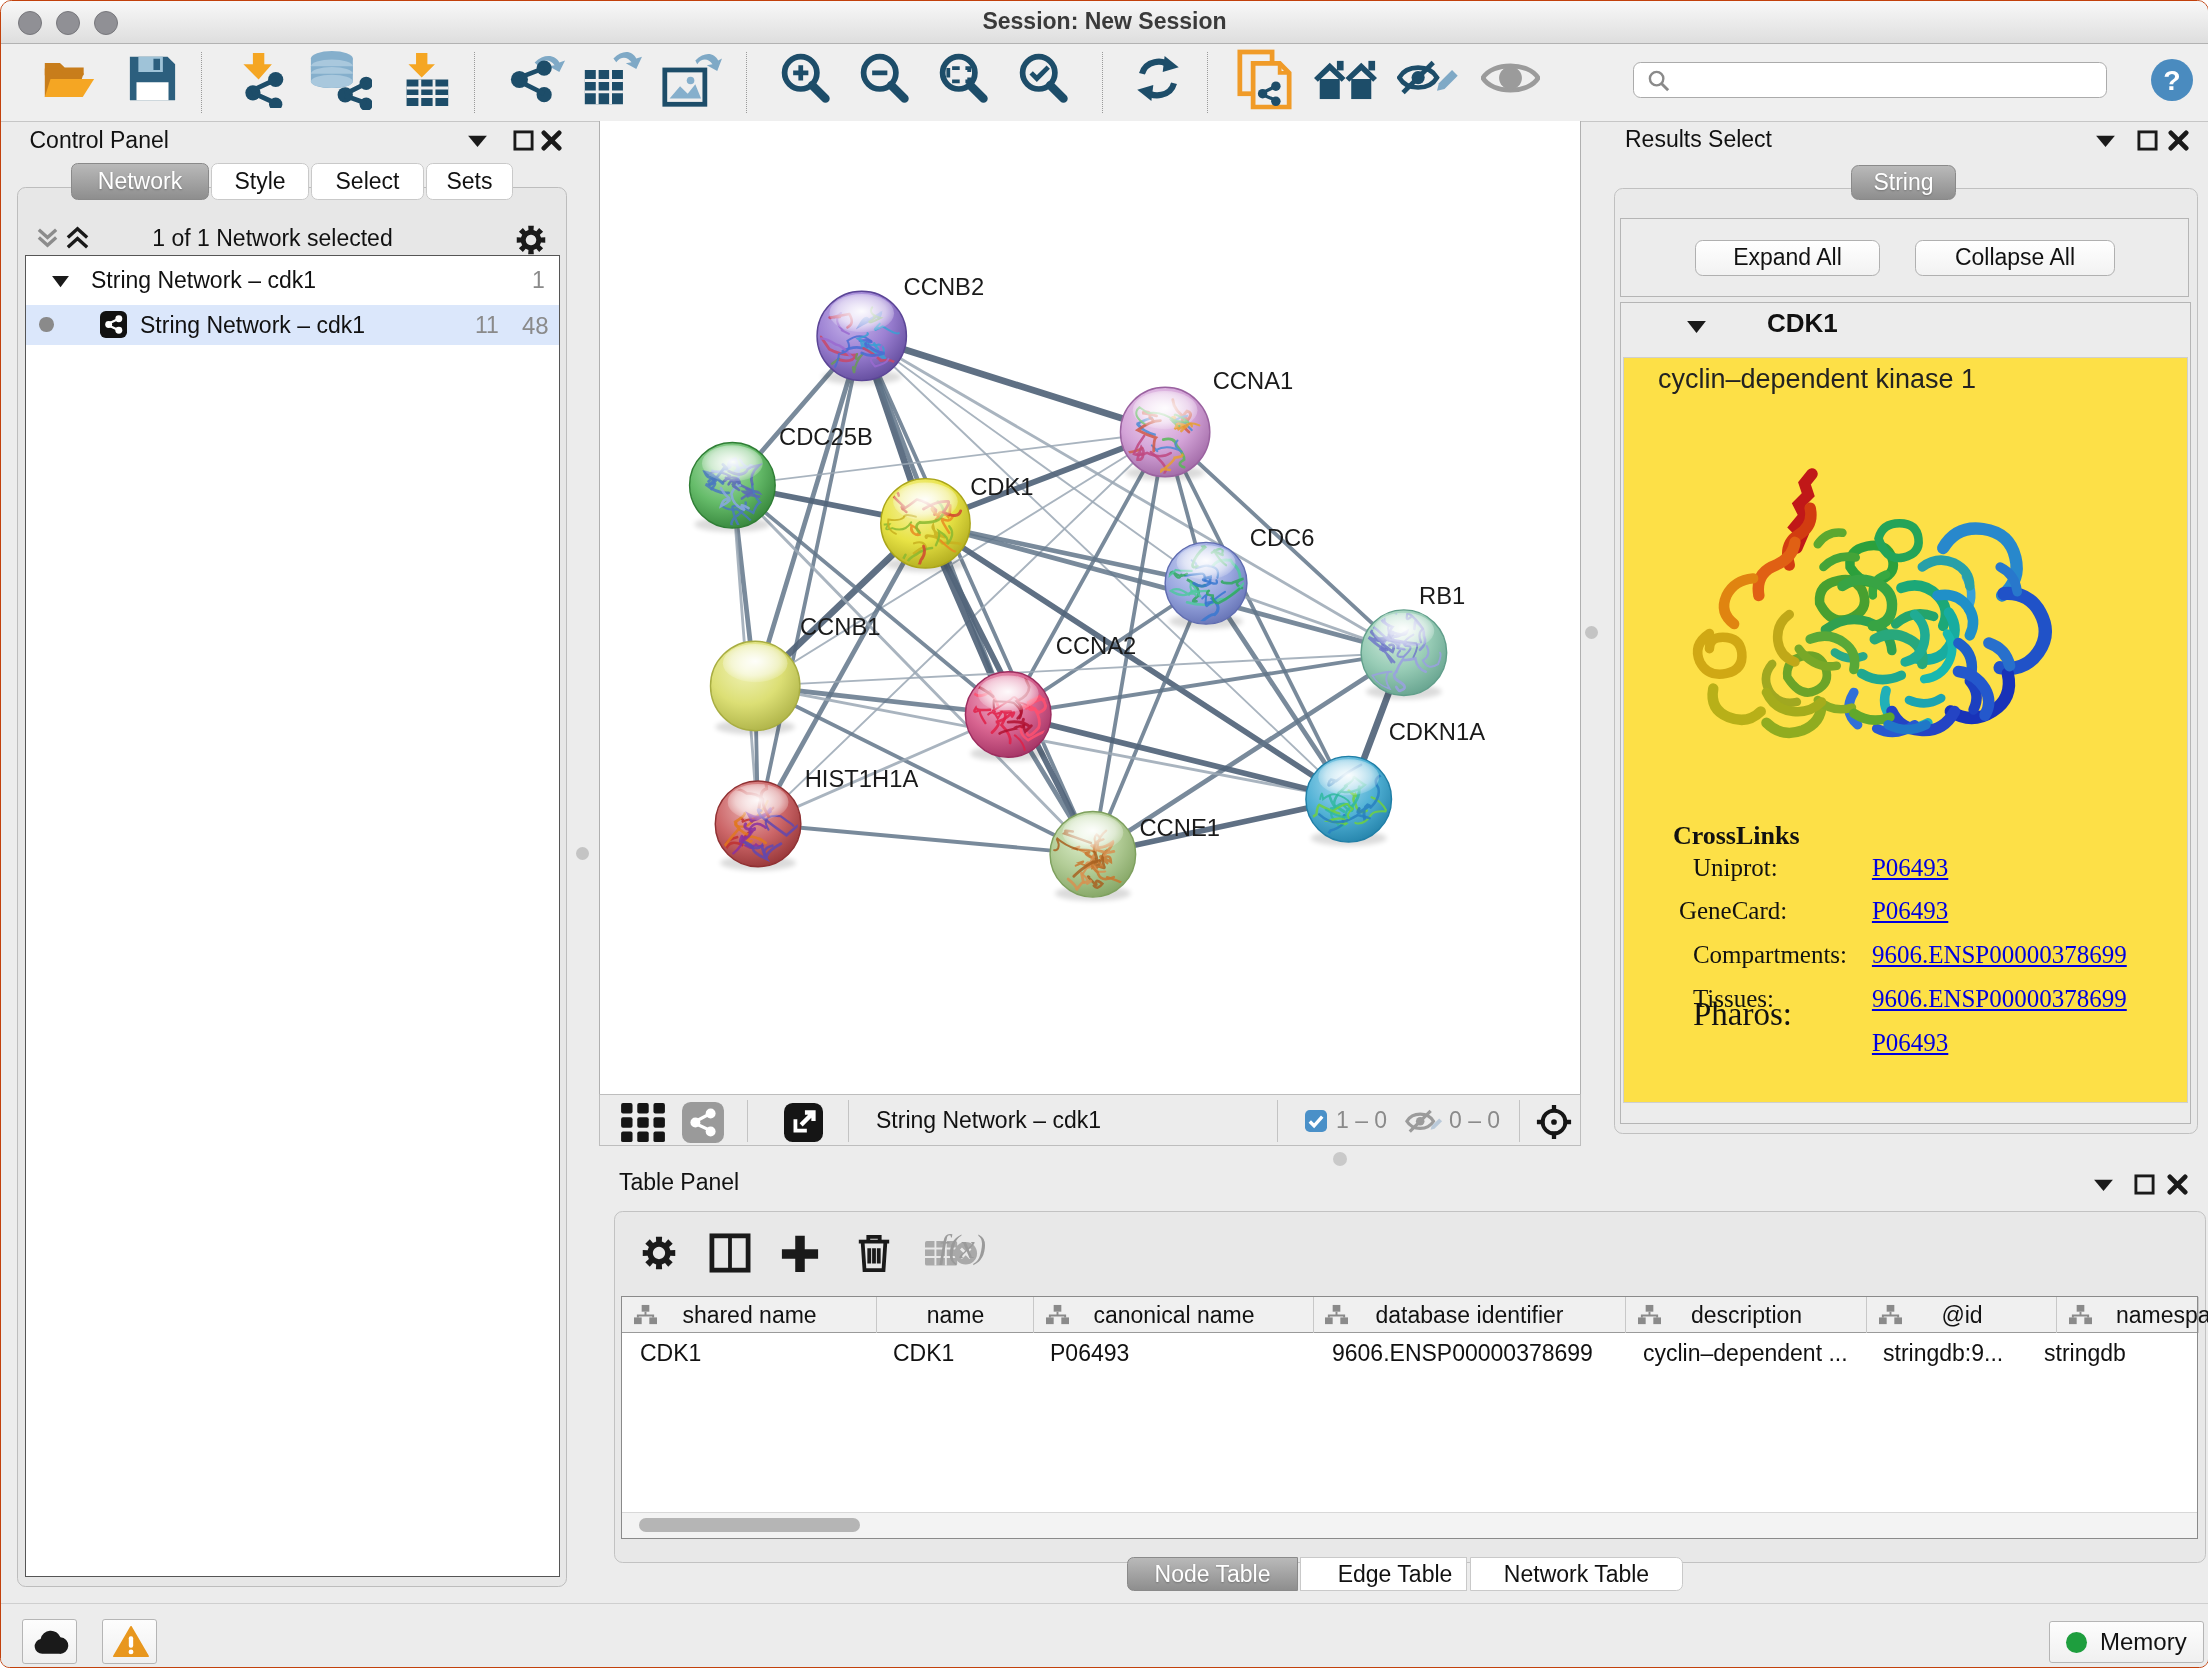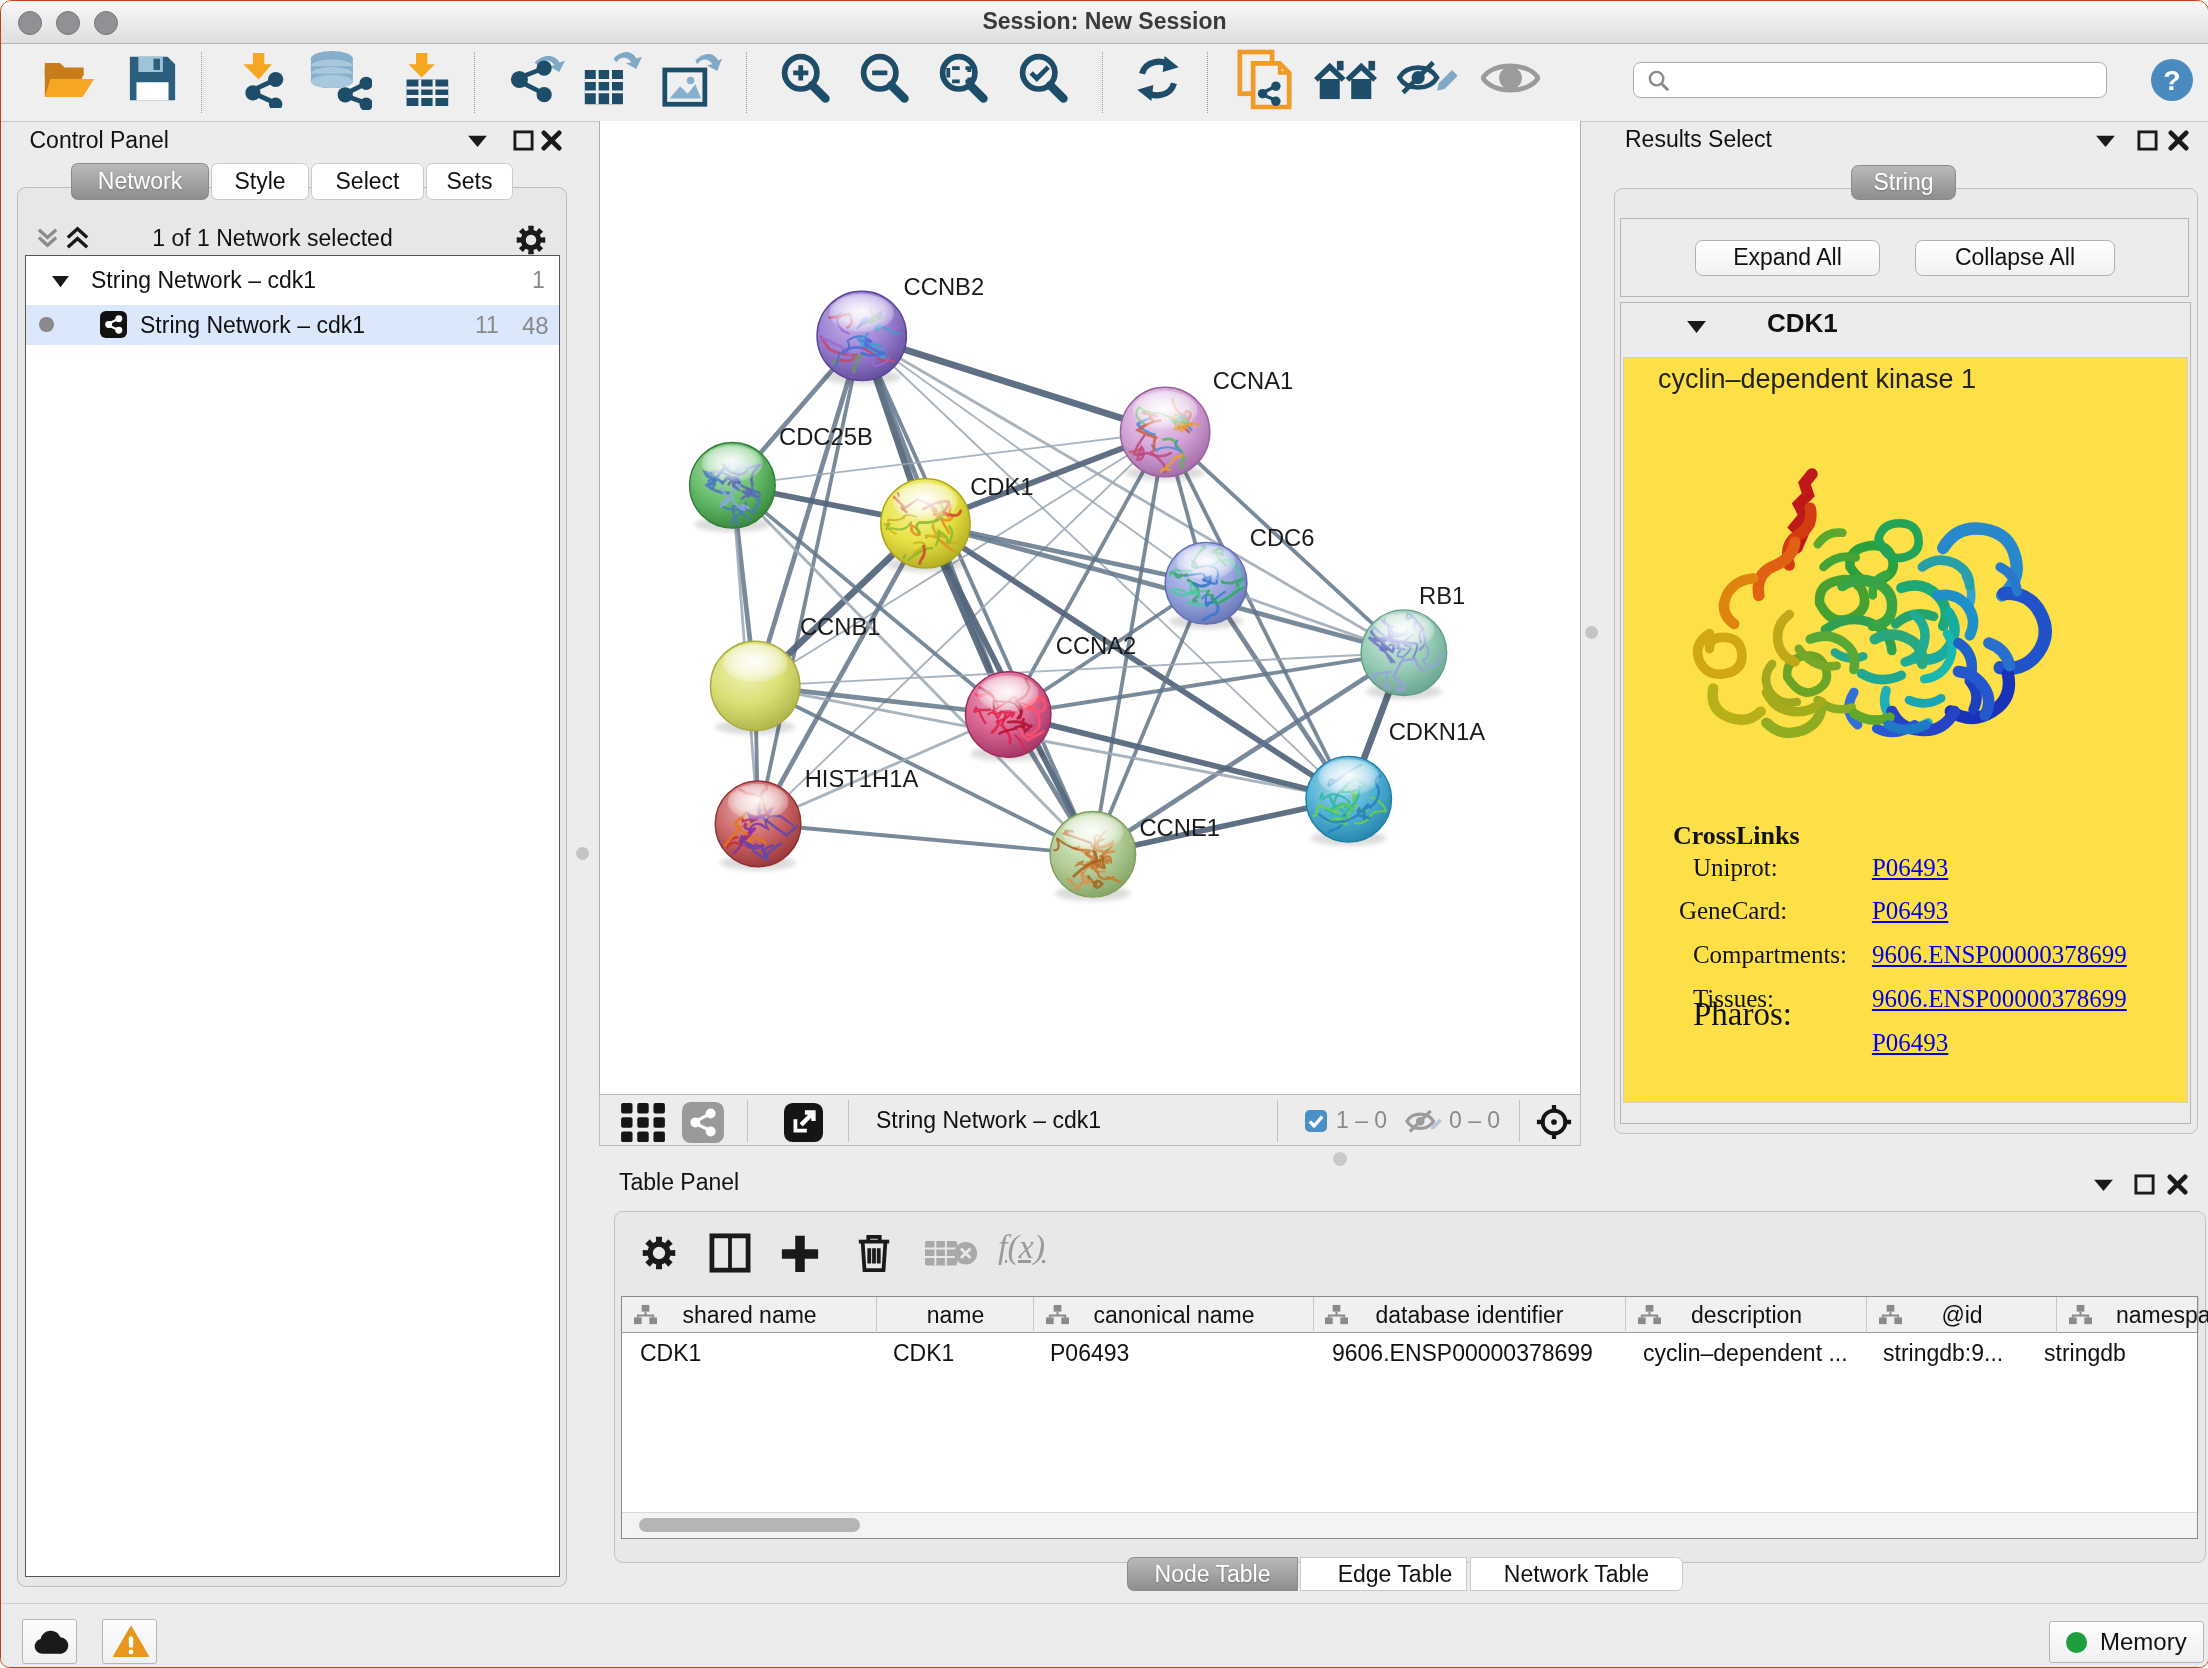--- a/index.html
+++ b/index.html
@@ -871,21 +871,21 @@
   <svg class="abs" style="left:924px;top:1238px;" width="53" height="28.5" viewBox="0 0 56 30">
       <g fill="#a9a9a9">
         <rect x="0" y="2" width="34" height="26" rx="2"></rect>
         <g stroke="#e8e8e8" stroke-width="2">
           <path d="M0 10 h34 M0 19 h34 M11 2 v26 M22 2 v26"></path>
         </g>
         <circle cx="43" cy="15" r="12"></circle>
         <path d="M38 10 l10 10 M48 10 l-10 10" stroke="#e8e8e8" stroke-width="3"></path>
       </g>
     </svg>
-  <div class="abs serif" style="left:997px;top:1227px;font-size:34px;font-style:italic;color:#9a9a9a;text-decoration:underline;">f(x)</div>
+  <div class="abs serif" style="left:938px;top:1227px;font-size:34px;font-style:italic;color:#9a9a9a;">f(x)</div>
   <div id="ttable">
     <div style="position:absolute;left:0;top:0;width:100%;height:36px;background:#f0f0f0;border-bottom:1.9px solid #9a9a9a;box-sizing:border-box;"></div>
     <div class="th" style="left:0px;width:255px;">
         <svg style="position:absolute;left:11.4px;top:6.7px;" width="25" height="23" viewBox="0 0 26 24">
           <g fill="#8a8a8a">
             <rect x="9" y="1" width="8" height="7"></rect>
             <rect x="1" y="14" width="8" height="7"></rect>
             <rect x="17" y="14" width="8" height="7"></rect>
             <path d="M13 8 v4 M5 14 v-2 h16 v2" stroke="#8a8a8a" stroke-width="2" fill="none"></path>
           </g>

